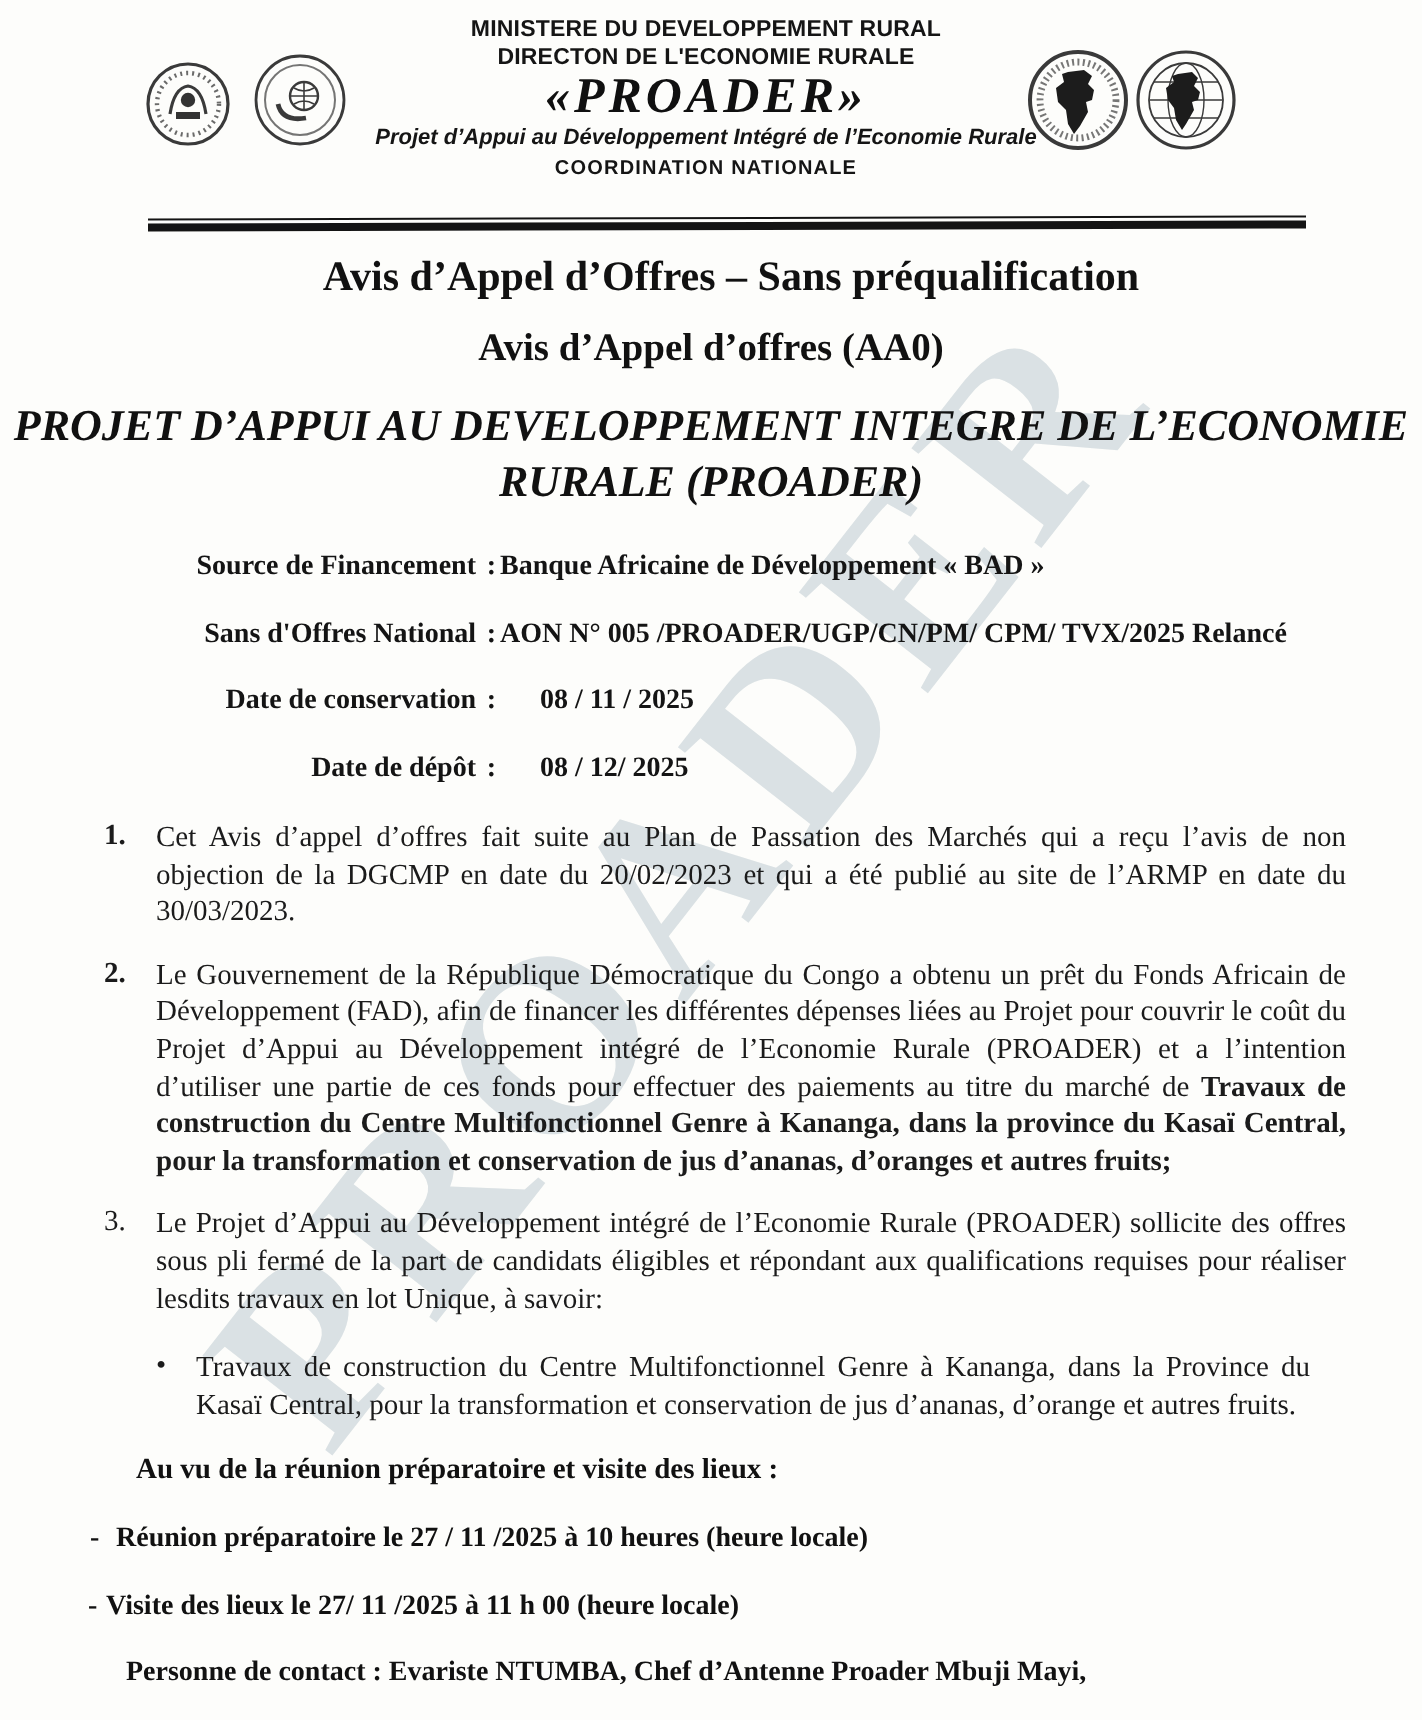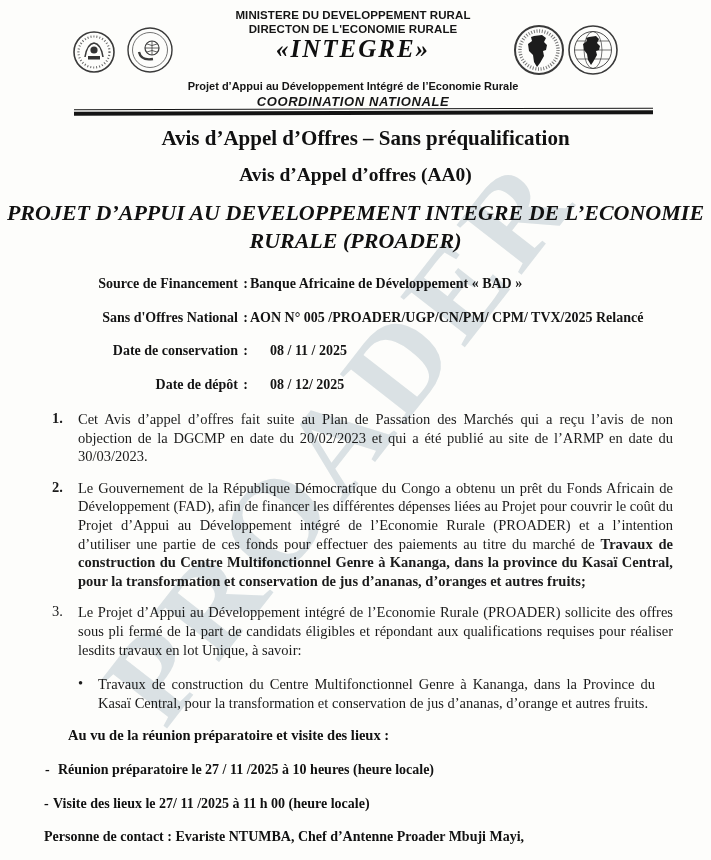--- a/index.html
+++ b/index.html
@@ -32,22 +32,22 @@
   .hdr-text{
     width:410px;margin-left:148px;text-align:center;
     font-family:"Liberation Sans", sans-serif;font-weight:bold;
   }
   .hdr-line{font-size:11.5px;line-height:13.5px;letter-spacing:0.1px;color:#151515;}
   .hdr-acronym{
     font-family:"Liberation Serif", serif;
     font-size:25px;line-height:25px;font-style:italic;font-weight:bold;
     letter-spacing:2px;margin-top:0px;color:#101010;
   }
-  .hdr-subtitle{font-size:11px;line-height:13px;margin-top:19px;color:#151515;}
-  .hdr-coordination{font-size:13px;line-height:12px;font-style:italic;letter-spacing:0.6px;margin-top:3px;color:#151515;}
+  .hdr-subtitle{font-size:11px;line-height:13px;font-style:italic;margin-top:2px;color:#151515;}
+  .hdr-coordination{font-size:10px;line-height:12px;letter-spacing:0.6px;margin-top:3px;color:#151515;}
   .logo{position:absolute;}
   .logo svg{display:block;}
   .logo-l1{left:72px;top:30px;}
   .logo-l2{left:126px;top:26px;}
   .logo-r1{left:513px;top:24px;}
   .logo-r2{left:567px;top:24px;}
   .rule{
     margin:3px 0 0 74px;width:579px;height:4px;background:#141414;
     transform:rotate(-0.15deg);
     box-shadow:0 -1.5px 0 #fdfdfb, 0 -2.5px 0 #141414;
@@ -73,21 +73,21 @@
   
   .bullet{display:flex;margin:16px 56px 0 78px;}
   .bullet-marker{width:20px;flex:none;font-size:14.5px;}
   .bullet-text{flex:1;text-align:justify;font-size:14.5px;line-height:18.6px;}
   
   .notice{margin:15px 30px 0 68px;font-weight:bold;font-size:14.5px;color:#111;}
   .sched{display:flex;margin:18px 30px 0 45px;font-weight:bold;font-size:14px;color:#111;}
   .sched .dash{width:13px;flex:none;}
   .sched.second{margin-left:44px;}
   .sched.second .dash{width:9px;}
-  .contact{margin:17px 30px 0 44px;font-weight:bold;font-size:14px;color:#111;}
+  .contact{margin:17px 30px 0 63px;font-weight:bold;font-size:14px;color:#111;}
   svg .ink{stroke:#3a3a3a;fill:none;}
 </style>
 </head>
 <body>
 
 <div class="page">
 
   <div class="watermark">PROADER</div>
 
   <div class="content">
@@ -110,21 +110,21 @@
           <circle cx="24" cy="24" r="17.5" class="ink" stroke-width="1" opacity="0.7"></circle>
           <circle cx="26" cy="22" r="7" class="ink" stroke-width="1.2"></circle>
           <path d="M19,22 H33 M26,15 V29 M21,18 Q26,21 31,18 M21,26 Q26,23 31,26" class="ink" stroke-width="0.8"></path>
           <path d="M13,26 Q15,35 27,33" class="ink" stroke-width="2.4"></path>
         </svg>
       </div>
 
       <div class="hdr-text">
         <div class="hdr-line">MINISTERE DU DEVELOPPEMENT RURAL</div>
         <div class="hdr-line">DIRECTON DE L'ECONOMIE RURALE</div>
-        <div class="hdr-acronym">«INTEGRE»</div>
+        <div class="hdr-acronym">«PROADER»</div>
         <div class="hdr-subtitle">Projet d’Appui au Développement Intégré de l’Economie Rurale</div>
         <div class="hdr-coordination">COORDINATION NATIONALE</div>
       </div>
 
       <div class="logo logo-r1">
         <svg width="52" height="52" viewBox="0 0 52 52">
           <circle cx="26" cy="26" r="24" class="ink" stroke-width="2"></circle>
           <circle cx="26" cy="26" r="19" stroke="#555" fill="none" stroke-width="3.4" stroke-dasharray="1,1.7" opacity="0.8"></circle>
           <path d="M21,12 L29,11 L33,14 L31,18 L34,21 L33,26 L30,27 L31,32 L27,39 L24,43 L21,38 L20,31 L16,27 L15,20 L19,17 L18,13 Z" fill="#1c1c1c"></path>
         </svg>

